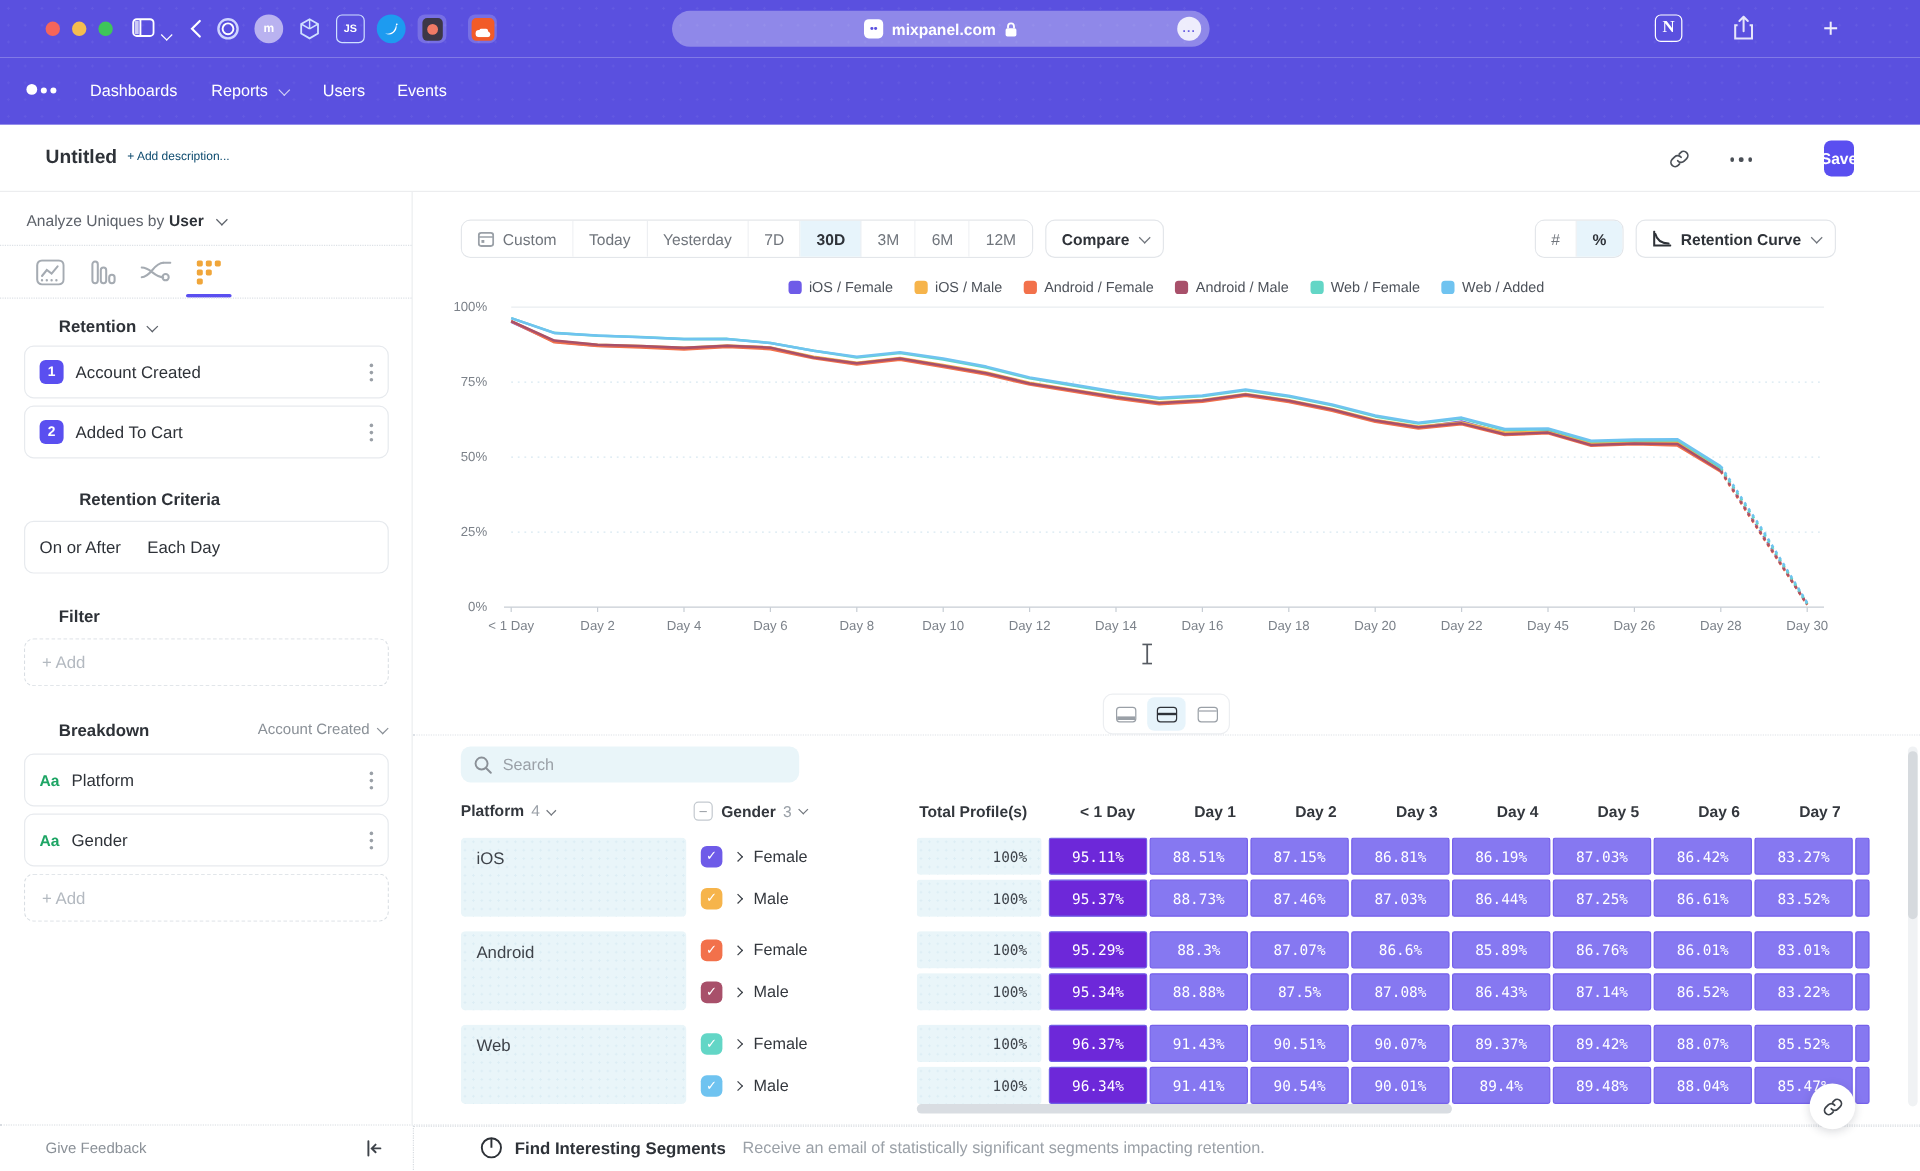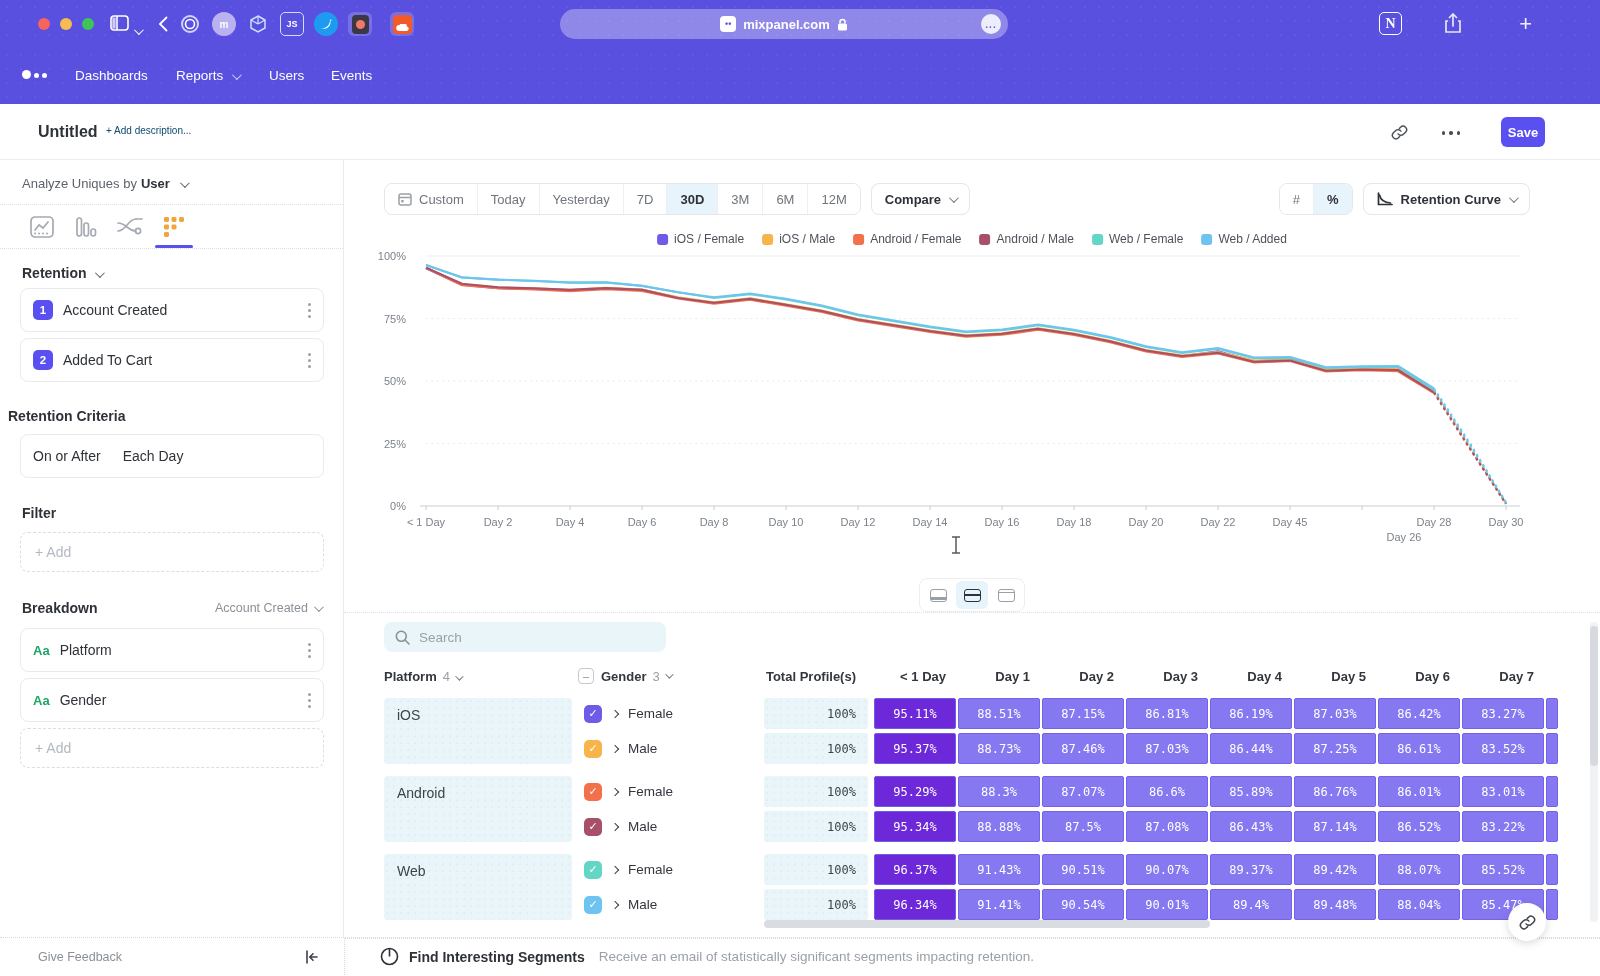--- a/index.html
+++ b/index.html
@@ -36,38 +36,38 @@
   .navicon { position:absolute; top:63px; color:#fff; }
   .proj { position:absolute; right:42px; top:60px; text-align:left; color:#fff; }
   .proj .p1 { font-size:13px; font-weight:bold; }
   .proj .p2 { font-size:11.5px; opacity:.85; margin-top:2px; }
 
   
   .rhead { position:absolute; left:0; top:104px; right:0; height:56px; background:#fff;
     border-bottom:1px solid #ecedef; }
   .rtitle { position:absolute; left:38px; top:19px; font-size:16px; font-weight:bold; color:#2e3238; }
   .rdesc { position:absolute; left:106px; top:21px; font-size:10px; color:#0c4a6e; }
-  .savebtn { position:absolute; right:55px; top:13px; width:44px; height:30px; border-radius:6px;
+  .savebtn { position:absolute; right:55px; top:13px; width:25px; height:30px; border-radius:6px;
     background:#5a4ff0; color:#fff; font-size:13px; font-weight:600; border:none;
     display:flex; align-items:center; justify-content:center; }
   .hicon { position:absolute; top:20px; color:#4a4f56; }
   .kebab-h { width:18px; height:4px; display:flex; gap:4px; }
   .kebab-h i { width:3.5px; height:3.5px; border-radius:50%; background:#4a4f56; }
 
   
   .sidebar { position:absolute; left:0; top:160px; width:344px; bottom:39px; background:#fff;
     border-right:1px solid #e9ebee; }
   .sb-analyze { position:absolute; left:22px; top:16px; font-size:13px; color:#5d626a; }
   .sb-analyze b { color:#2e3238; font-weight:bold; margin-left:4px; }
   .sb-div { position:absolute; left:0; right:0; border-top:1px dotted #dde1e6; }
   .tabs { position:absolute; left:20px; top:48px; height:38px; display:flex; }
   .tab { width:44px; display:flex; align-items:center; justify-content:center; position:relative; }
   .tab.active:after { content:""; position:absolute; left:3px; right:3px; bottom:-2px; height:3px;
     border-radius:2px; background:#5a4ff0; }
-  .sb-h { font-size:14px; font-weight:bold; color:#2e3238; }
+  .sb-h { font-size:14px; font-weight:bold; color:#2e3238;margin-left:27px; }
   .card { position:absolute; left:20px; width:304px; height:44px; border:1px solid #e7eaee;
     border-radius:8px; background:#fff; display:flex; align-items:center; padding:0 12px; gap:10px; }
   .badge-num { width:20px; height:20px; border-radius:5px; background:#5a4ff0; color:#fff;
     font-size:11.5px; font-weight:bold; display:flex; align-items:center; justify-content:center; }
   .card .lbl { font-size:14px; color:#2e3238; flex:1; }
   .kebab-v { display:flex; flex-direction:column; gap:3px; }
   .kebab-v i { width:3px; height:3px; border-radius:50%; background:#9aa0a7; }
   .dashed-add { position:absolute; left:20px; width:304px; height:40px; border:1px dashed #d9dee3;
     border-radius:8px; display:flex; align-items:center; padding:0 14px; font-size:14px; color:#b3b9c0; }
   .aa { color:#1ea565; font-size:13px; font-weight:bold; }
@@ -129,21 +129,21 @@
   .chk-ind { width:16px; height:16px; border:1.4px solid #c3c9cf; border-radius:4px; color:#8a9097;
     display:flex; align-items:center; justify-content:center; font-size:11px; margin-right:7px; }
   .hscroll { position:absolute; left:420px; top:760px; width:446px; height:8px; border-radius:4px; background:#d9dde2; }
   .vscroll { position:absolute; right:2px; top:462px; width:8px; height:300px; border-radius:4px; background:#f0f2f4; }
   .vthumb { position:absolute; right:2px; top:466px; width:8px; height:140px; border-radius:4px; background:#d6dade; }
 
   
   .footer { position:absolute; left:0; bottom:0; right:0; height:39px; background:#fff;
     border-top:1px dotted #d7dbe0; }
   .footer .vsep { position:absolute; left:344px; top:0; bottom:0; border-left:1px dotted #d7dbe0; }
-  .fseg { position:absolute; left:380px; top:9px; display:flex; align-items:center; gap:10px; }
+  .fseg { position:absolute; left:400px; top:9px; display:flex; align-items:center; gap:10px; }
   .fseg b { font-size:14px; color:#2e3238; }
   .fseg span { font-size:13.5px; color:#9aa0a7; margin-left:4px; }
   .linkfab { position:absolute; right:54px; bottom:35px; width:38px; height:38px; border-radius:50%;
     background:#fff; box-shadow:0 2px 8px rgba(40,45,60,.18); display:flex; align-items:center; justify-content:center; }
   svg { display:block; }
 </style>
 </head>
 <body>
 
 <div class="chrome">
@@ -344,21 +344,21 @@
   </div>
   <div class="card" style="top:178px">
     <span class="badge-num">2</span>
     <span class="lbl">Added To Cart</span>
     <span class="kebab-v">
         <i></i>
         <i></i>
         <i></i>
       </span>
   </div>
-  <div class="abs sb-h" style="left:8px;top:248px">Retention Criteria</div>
+  <div class="abs sb-h" style="left:39px;top:248px">Retention Criteria</div>
   <div class="card" style="top:274px;gap:0">
     <span style="font-size:14px;color:#2e3238">On or After</span>
     <span style="font-size:14px;color:#2e3238;margin-left:22px">Each Day</span>
   </div>
   <div class="abs sb-h" style="left:22px;top:345px">Filter</div>
   <div class="dashed-add" style="top:372px">+ Add</div>
   <div class="abs sb-h" style="left:22px;top:440px">Breakdown</div>
   <div class="abs sb-sel" style="right:22px;top:441px">
     <span>Account Created</span><span class="chev" style="margin-left:6px"></span>
   </div>
@@ -678,21 +678,21 @@
       <span class="xlab" style="left: 263px;">Day 6</span>
       <span class="xlab" style="left: 335px;">Day 8</span>
       <span class="xlab" style="left: 407px;">Day 10</span>
       <span class="xlab" style="left: 479px;">Day 12</span>
       <span class="xlab" style="left: 551px;">Day 14</span>
       <span class="xlab" style="left: 623px;">Day 16</span>
       <span class="xlab" style="left: 695px;">Day 18</span>
       <span class="xlab" style="left: 767px;">Day 20</span>
       <span class="xlab" style="left: 839px;">Day 22</span>
       <span class="xlab" style="left: 911px;">Day 45</span>
-      <span class="xlab" style="left: 1025px; margin-top: 15px;">Day 26</span>
+      <span class="xlab" style="left: 983px;">Day 26</span>
       <span class="xlab" style="left: 1055px;">Day 28</span>
       <span class="xlab" style="left: 1127px;">Day 30</span>
     </div>
   </div>
 
 <div class="footer">
   <span class="gfeed" style="bottom:auto;top:12px;position:absolute">Give Feedback</span>
   <svg class="abs" style="left:304px;top:11px" width="16" height="16" viewBox="0 0 16 16">
       <path d="M3 2v12M13 8H6M9 4.8 5.8 8 9 11.2" fill="none" stroke="#3e434a" stroke-width="1.6" stroke-linecap="round"></path>
     </svg>

